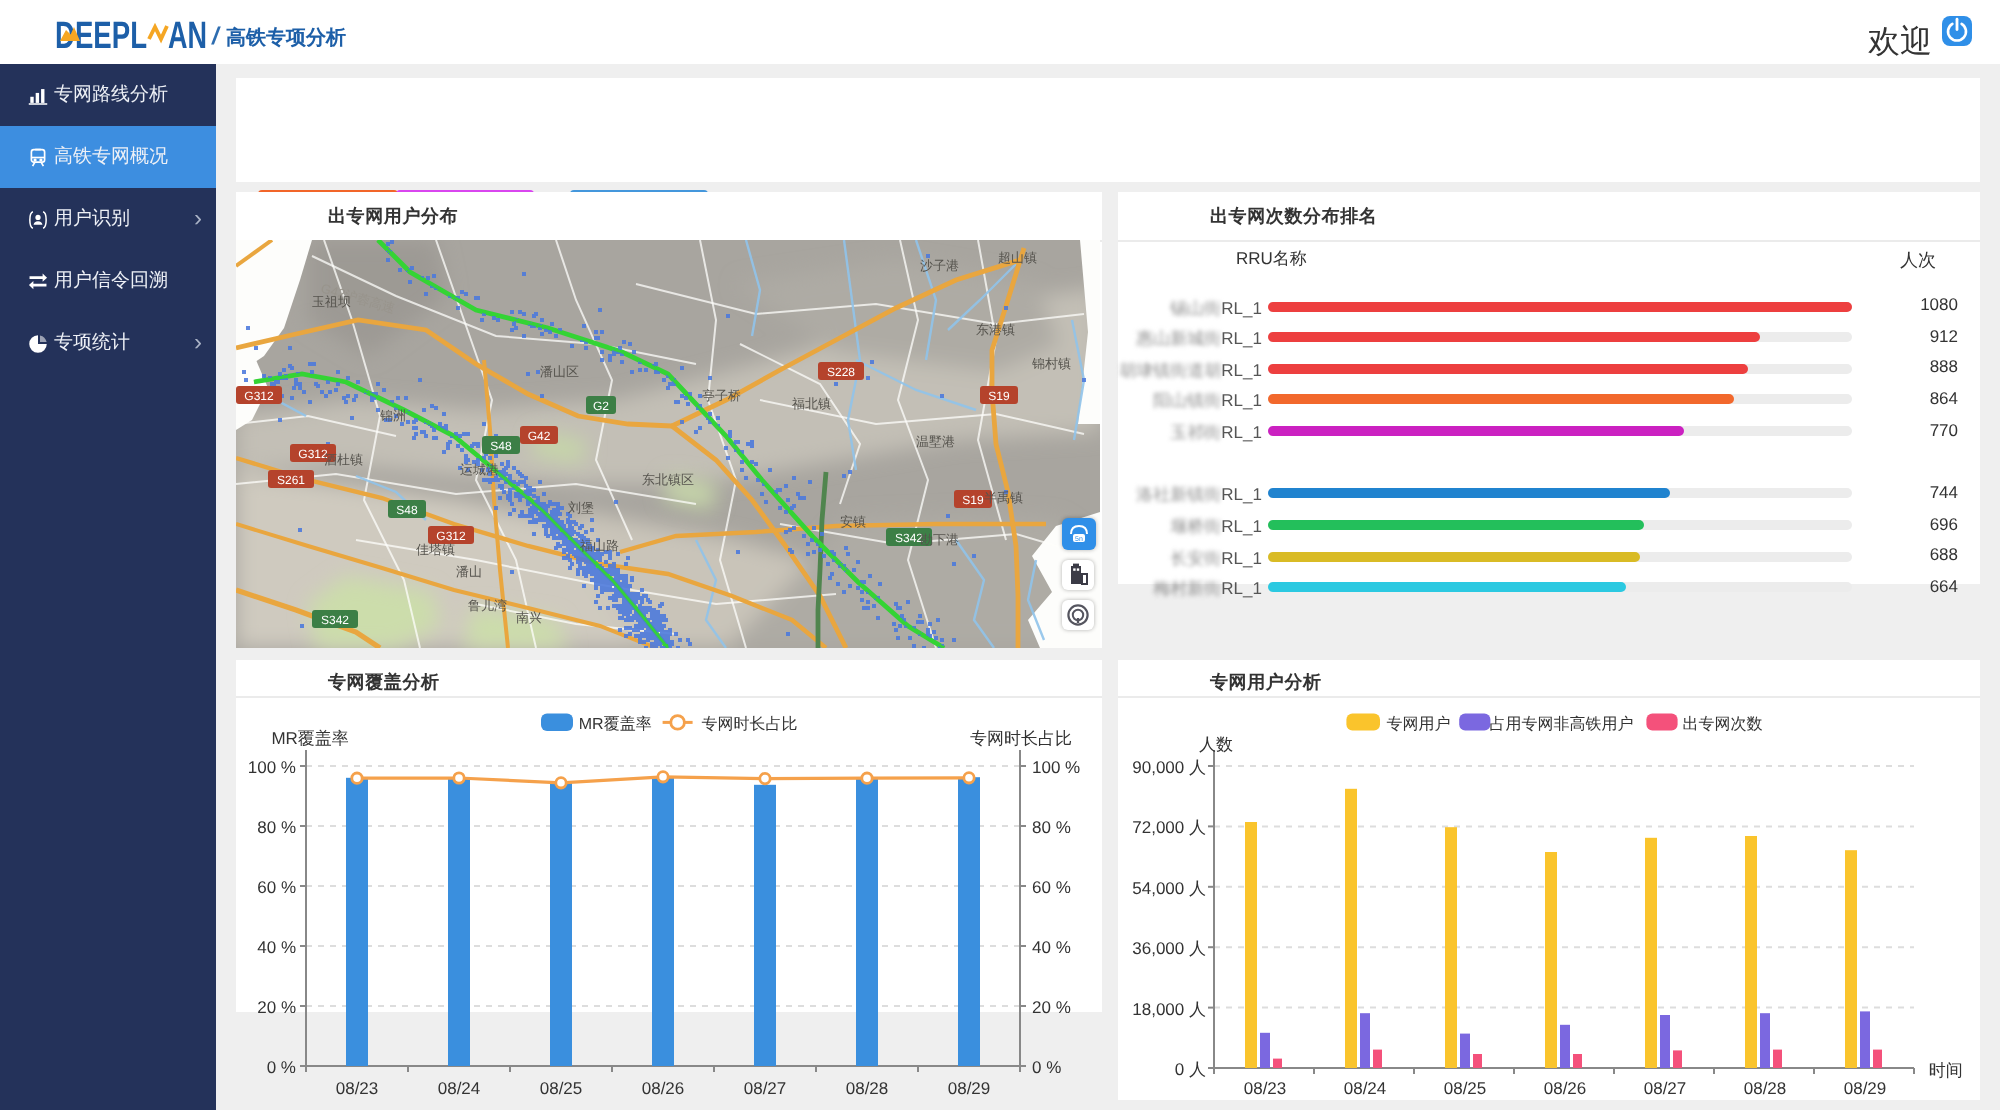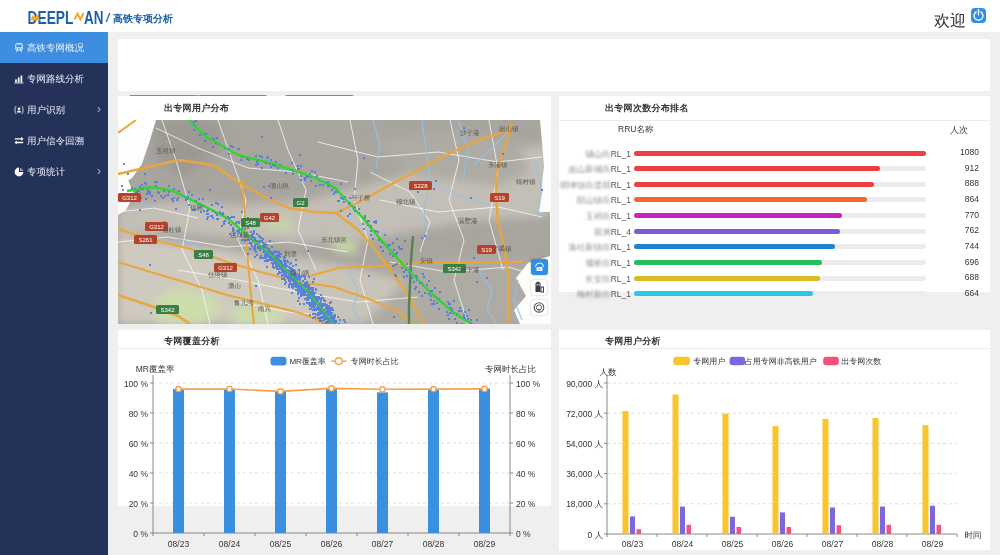--- a/index.html
+++ b/index.html
@@ -51,48 +51,48 @@
     </div>
   <div class="welcome">欢迎</div>
   <div class="pwr">
       <svg width="15" height="15" viewBox="0 0 15 15" style="display:block">
         <path d="M5.2 3.9 A 4.5 4.5 0 1 0 9.8 3.9" fill="none" stroke="#fff" stroke-width="1.3" stroke-linecap="round"></path>
         <line x1="7.5" y1="1.6" x2="7.5" y2="6.8" stroke="#fff" stroke-width="1.4" stroke-linecap="round"></line>
       </svg>
     </div>
 </div>
 <div class="sidebar">
+    <div class="mitem">
+      <span class="micon">
+        <svg width="13" height="13" viewBox="0 0 13 13">
+          <g fill="#fff">
+            <rect x="1.5" y="7" width="2.2" height="4"></rect>
+            <rect x="5" y="4.5" width="2.2" height="6.5"></rect>
+            <rect x="8.5" y="2" width="2.2" height="9"></rect>
+            <rect x="0.5" y="11.2" width="12" height="1"></rect>
+          </g>
+        </svg>
+      </span>
+      <span class="mtxt">专网路线分析</span>
+    </div>
     <div class="mitem active">
       <span class="micon">
         <svg width="13" height="13" viewBox="0 0 13 13">
           <g fill="none" stroke="#fff" stroke-width="1.1">
             <rect x="2.2" y="1" width="8.6" height="8.2" rx="1.6"></rect>
             <line x1="2.5" y1="6.2" x2="10.5" y2="6.2"></line>
             <circle cx="4.6" cy="7.8" r="0.5" fill="#fff"></circle>
             <circle cx="8.4" cy="7.8" r="0.5" fill="#fff"></circle>
             <line x1="4.3" y1="9.5" x2="3" y2="11.8"></line>
             <line x1="8.7" y1="9.5" x2="10" y2="11.8"></line>
             <line x1="4.7" y1="1" x2="8.3" y2="1"></line>
           </g>
         </svg>
       </span>
       <span class="mtxt">高铁专网概况</span>
-    </div>
-    <div class="mitem">
-      <span class="micon">
-        <svg width="13" height="13" viewBox="0 0 13 13">
-          <g fill="#fff">
-            <rect x="1.5" y="7" width="2.2" height="4"></rect>
-            <rect x="5" y="4.5" width="2.2" height="6.5"></rect>
-            <rect x="8.5" y="2" width="2.2" height="9"></rect>
-            <rect x="0.5" y="11.2" width="12" height="1"></rect>
-          </g>
-        </svg>
-      </span>
-      <span class="mtxt">专网路线分析</span>
     </div>
     <div class="mitem">
       <span class="micon">
         <svg width="13" height="13" viewBox="0 0 13 13">
           <g stroke="#fff" fill="none" stroke-width="1">
             <path d="M3.2 1.2 Q1.2 1.8 1.2 6.5 Q1.2 11.2 3.2 11.8"></path>
             <path d="M9.8 1.2 Q11.8 1.8 11.8 6.5 Q11.8 11.2 9.8 11.8"></path>
             <circle cx="6.5" cy="4.8" r="1.7" fill="#fff" stroke="none"></circle>
             <path d="M3.6 9.6 Q4 7.3 6.5 7.3 Q9 7.3 9.4 9.6 Z" fill="#fff" stroke="none"></path>
           </g>
@@ -1550,27 +1550,20 @@
         </span>
 <span class="rval">864</span>
 </div>
       <div class="rrow" style="top:113.1px">
 <span class="rname"><span class="rblur">玉祁街</span>RL_1</span>
 <span class="rtrack">
           <span class="rbar" style="width:207.8px;background:#cb21c1"></span>
         </span>
 <span class="rval">770</span>
 </div>
-      <div class="rrow" style="top:128.8px">
-<span class="rname"><span class="rblur">前洲</span>RL_4</span>
-<span class="rtrack">
-          <span class="rbar" style="width:205.7px;background:#7c5bdb"></span>
-        </span>
-<span class="rval">762</span>
-</div>
       <div class="rrow" style="top:144.4px">
 <span class="rname"><span class="rblur">洛社新镇街</span>RL_1</span>
 <span class="rtrack">
           <span class="rbar" style="width:200.8px;background:#2083cf"></span>
         </span>
 <span class="rval">744</span>
 </div>
       <div class="rrow" style="top:160.1px">
 <span class="rname"><span class="rblur">堰桥街</span>RL_1</span>
 <span class="rtrack">

